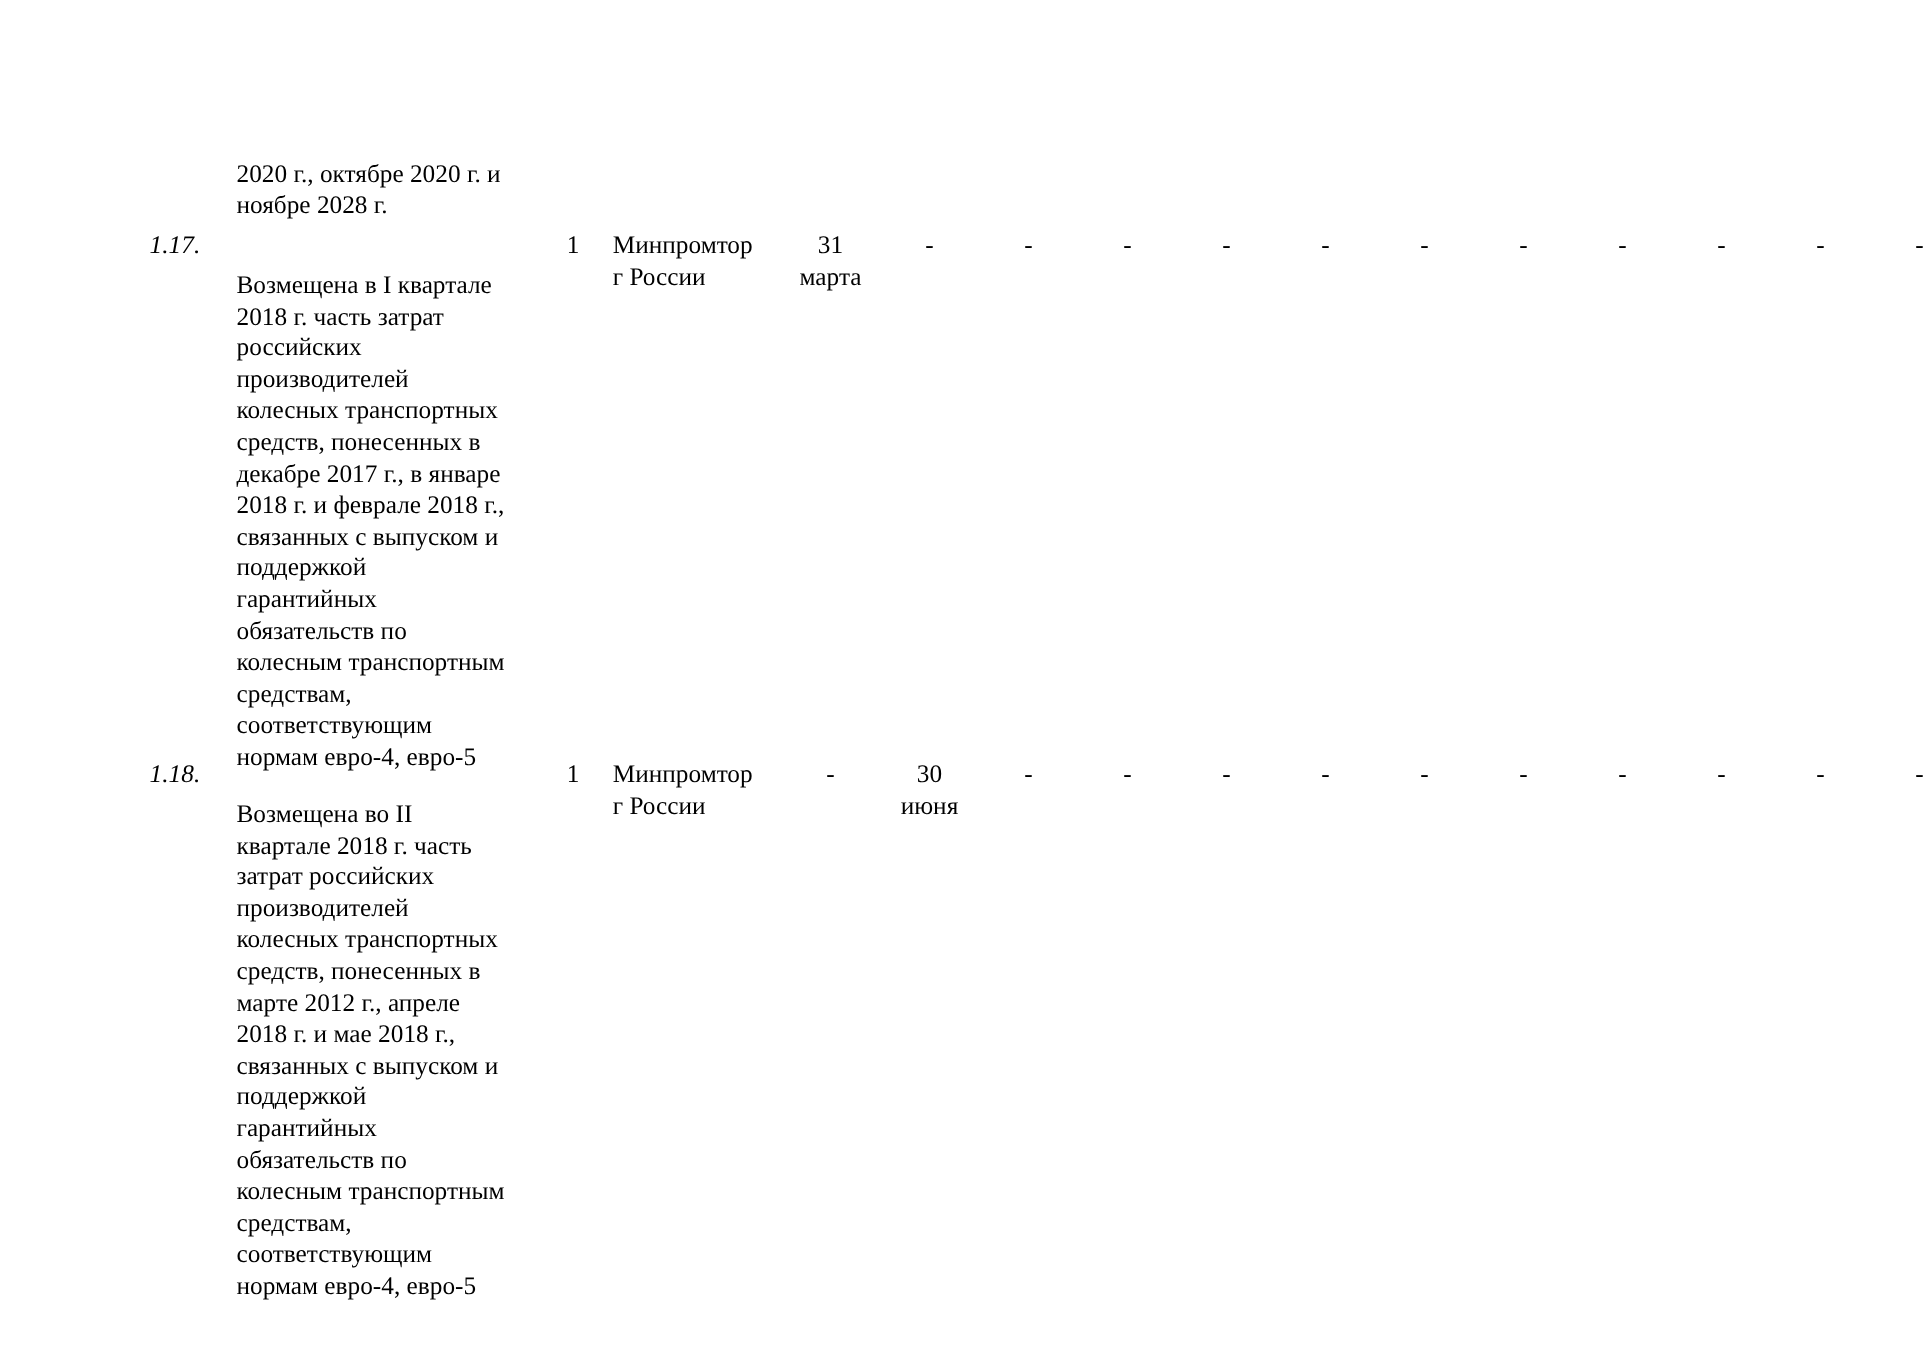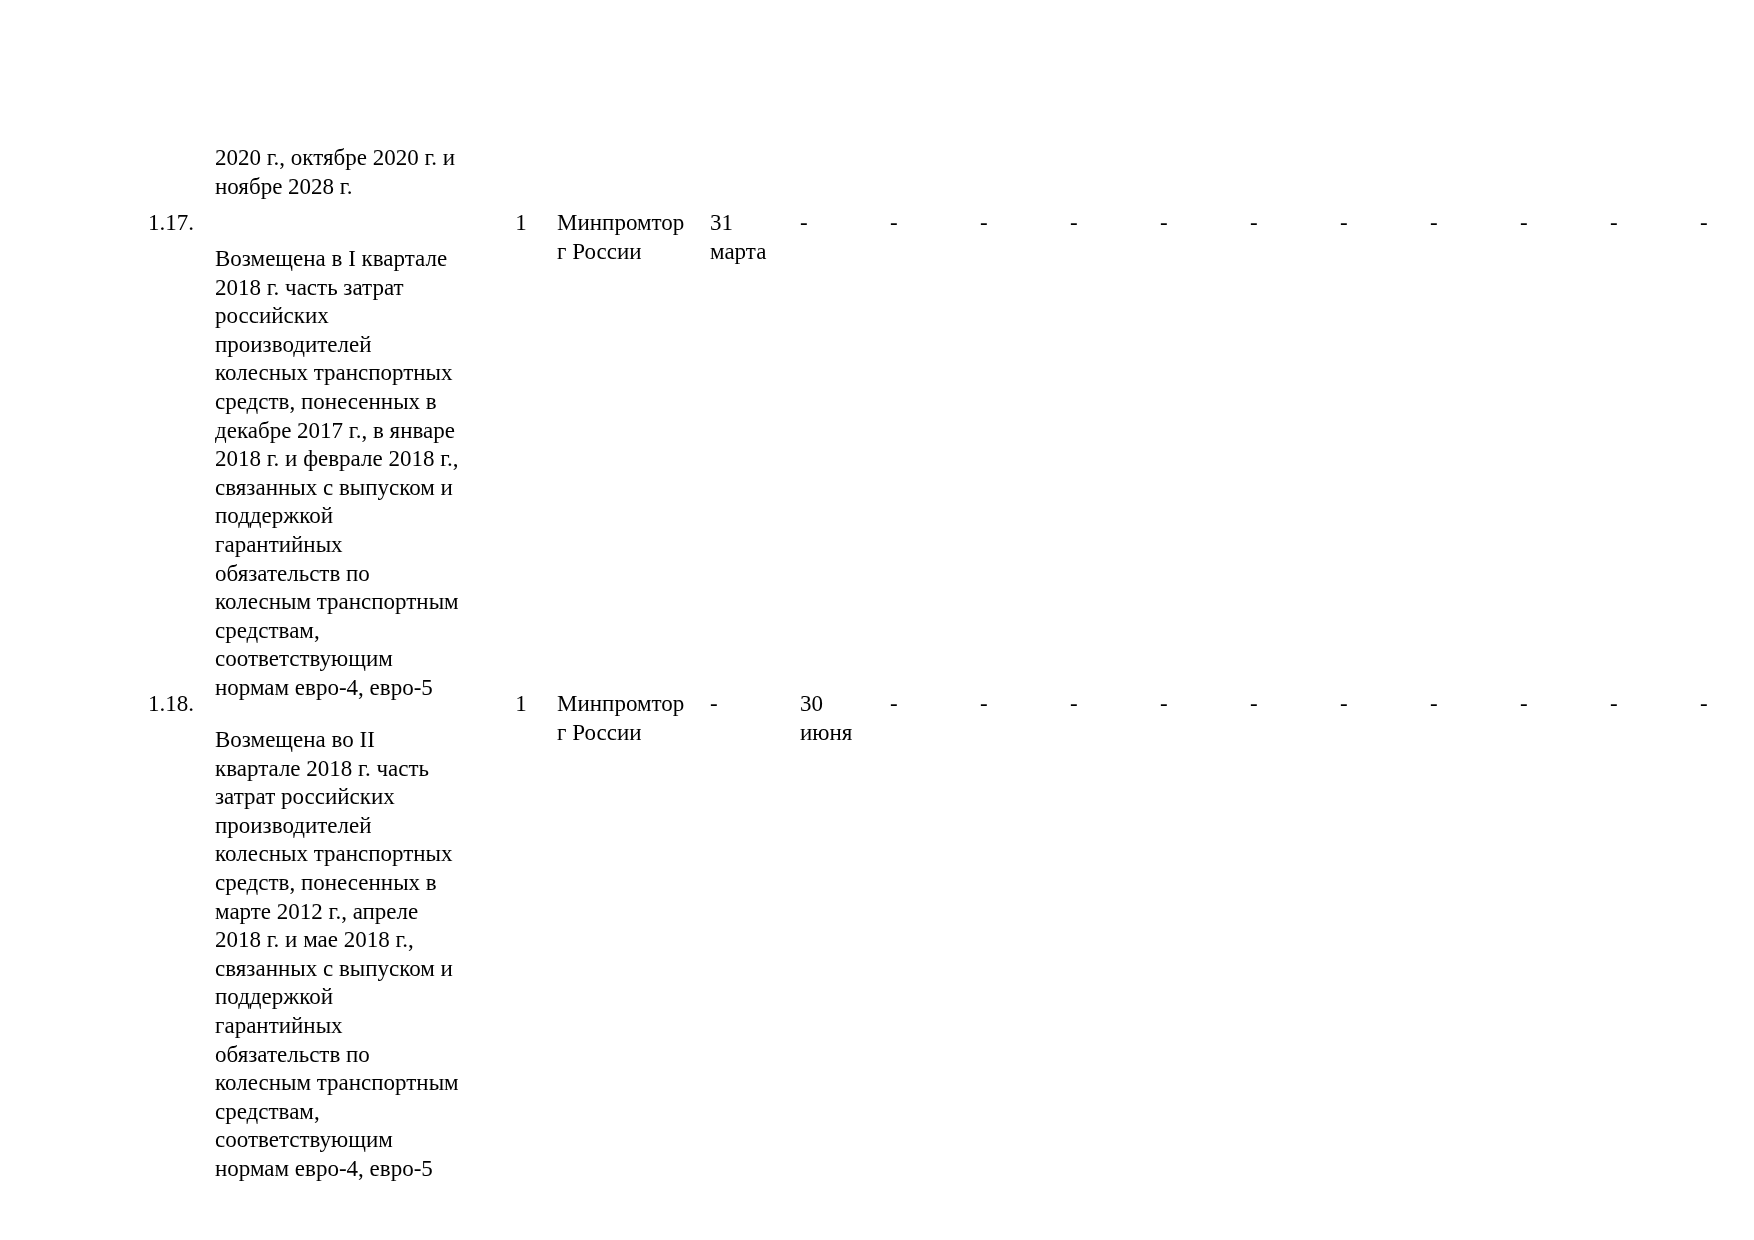--- a/index.html
+++ b/index.html
@@ -1,25 +1,25 @@
 <!DOCTYPE html>
 <html><head>
   <meta charset="utf-8">
   <style>
     html, body { margin: 0; padding: 0; background: #ffffff; }
     body { width: 1754px; height: 1240px; position: relative; overflow: hidden;
       font-family: "Liberation Serif", "DejaVu Serif", serif; font-size: 23px; color: #000; }
     .line { line-height: 28.6px; white-space: pre; }
     .abs { position: absolute; }
     .cont { left: 215px; top: 144px; }
-    .num { left: 148px; }
+    .num { left: 136px; font-style: italic; }
     .desc { left: 215px; margin-top: 36px; }
     .qty { left: 508px; width: 26px; text-align: center; }
     .org { left: 557px; }
-    .cell { width: 90px; }
+    .cell { width: 90px; text-align: center; }
   </style>
 </head>
 <body>
 
 <div class="abs cont">
   <div class="line">2020 г., октябре 2020 г. и</div>
   <div class="line">ноябре 2028 г.</div>
 </div>
 
 <div>

